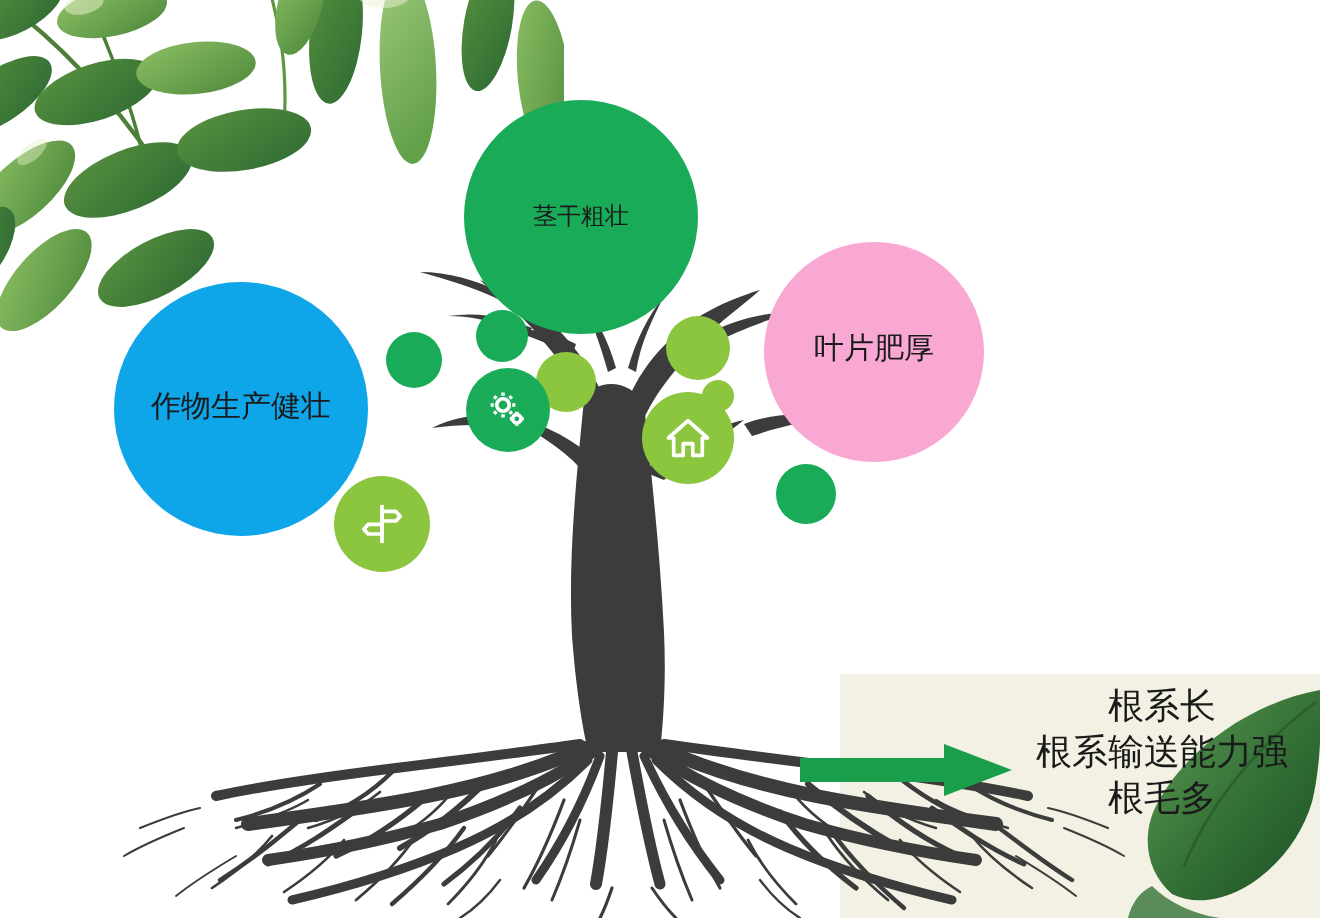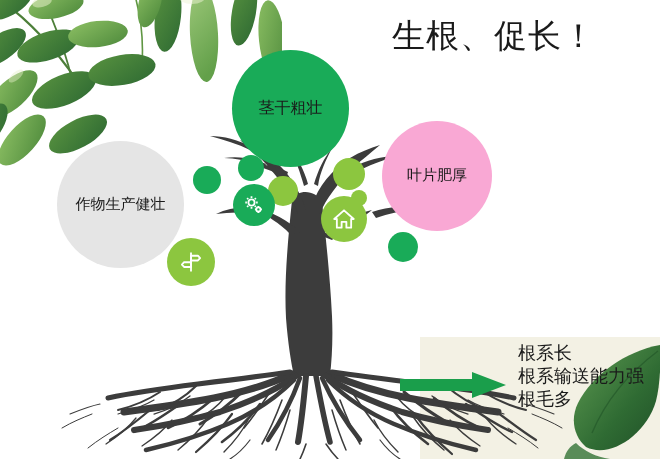--- a/index.html
+++ b/index.html
@@ -77,24 +77,24 @@
     text-align: center;
     line-height: 1.15;
   }
   .bubble-label {
     font-family: "Liberation Serif", "DejaVu Serif", serif;
     font-weight: 400;
     color: #1a1a1a;
     white-space: nowrap;
   }
 
-  .bub-left  { left: 57px;  top: 141px; width: 127px; height: 127px; background: #e5e5e5; }
+  .bub-left  { left: 57px;  top: 141px; width: 127px; height: 127px; background: #0ea5e9; }
   .bub-left .bubble-label  { font-size: 15px; }
   .bub-top   { left: 232px; top: 50px;  width: 117px; height: 117px; background: #19ab58; }
-  .bub-top .bubble-label   { font-size: 16px; }
+  .bub-top .bubble-label   { font-size: 12px; }
   .bub-right { left: 382px; top: 121px; width: 110px; height: 110px; background: #f9a8d4; }
   .bub-right .bubble-label { font-size: 15px; }
 
   
   .dot { position: absolute; border-radius: 50%; }
 
   
   .icon-bubble {
     position: absolute;
     border-radius: 50%;
@@ -110,20 +110,21 @@
     top: 371px;
     width: 106px;
     height: 28px;
   }
 
   
   .root-text {
     position: absolute;
     right: 16px;
     bottom: 48px;
+    text-align: center;
     color: #1a1a1a;
     font-family: "Liberation Serif", "DejaVu Serif", serif;
     line-height: 1.28;
     margin-left: 48px;
   }
   .root-line { font-size: 18px; white-space: nowrap; }
   .root-line.wide { font-size: 18px; }
 </style>
 </head>
 <body>
@@ -182,21 +183,20 @@
         <stop offset="0%" stop-color="#5f9b52"></stop>
         <stop offset="60%" stop-color="#2f6b33"></stop>
         <stop offset="100%" stop-color="#1f4f27"></stop>
       </linearGradient>
     </defs>
     <path d="M130 6 C96 12 62 36 48 64 C40 80 44 98 56 108 C80 120 116 96 126 62 C130 46 131 24 130 6 Z" fill="url(#lgD)"></path>
     <path d="M128 12 C104 30 78 56 62 94" stroke="#24582a" stroke-width="1.4" fill="none" opacity="0.7"></path>
     <path d="M46 104 C54 112 66 118 80 120 L34 120 C36 112 40 107 46 104 Z" fill="#3d7a3f" opacity="0.85"></path>
   </svg>
 
-  <div class="title">生根、促长！</div>
 
   <svg class="tree-layer" viewBox="0 0 660 459">
     <g fill="#3c3c3c">
 
       <path d="M292 200
                C288 240 284 280 286 318
                C288 344 291 362 294 376
                L330 376
                C332 358 333 338 332 316
                C330 276 326 240 322 202

